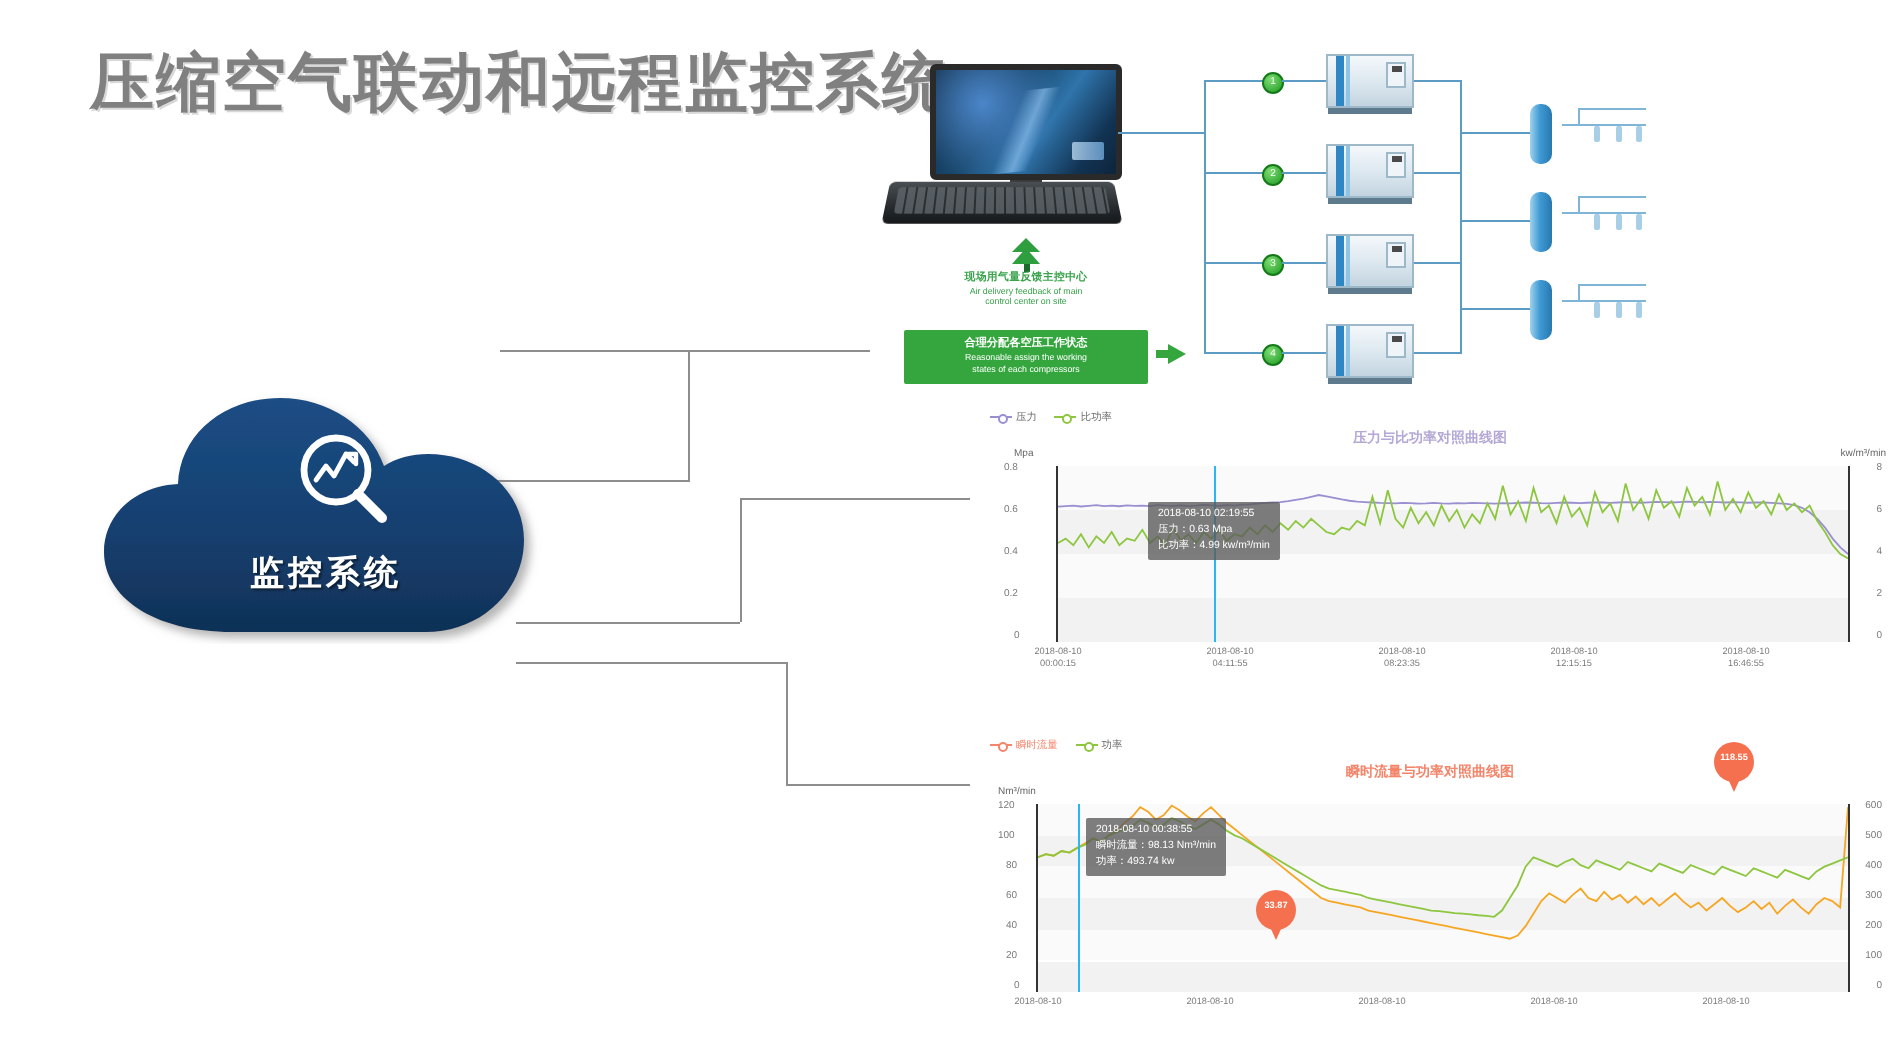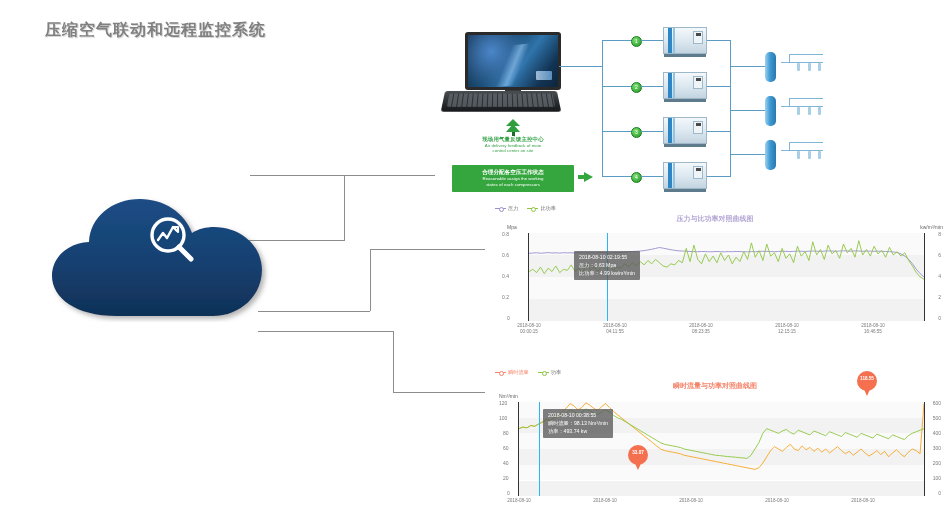--- a/index.html
+++ b/index.html
@@ -6,21 +6,21 @@
   body{
     width:945px;height:529px;background:#ffffff;overflow:hidden;
     font-family:"Liberation Sans","DejaVu Sans",sans-serif;
     position:relative;
   }
   .root{position:absolute;left:0;top:0;width:945px;height:529px;}
 
   
   .title{
     position:absolute;left:45px;top:20px;
-    font-size:16px;font-weight:bold;color:#808080;
+    font-size:32px;font-weight:bold;color:#808080;
     letter-spacing:1px;white-space:nowrap;
     text-shadow:1px 1px 0 #d8d8d8;
   }
 
   
   .cloud-wrap{position:absolute;left:38px;top:192px;width:250px;height:130px;}
   .cloud-label{
     position:absolute;left:0;top:83px;width:250px;text-align:center;
     color:#ffffff;font-size:17px;font-weight:bold;letter-spacing:2px;
     text-shadow:1px 1px 1px rgba(0,0,0,.45);
@@ -181,20 +181,21 @@
           C160,37 168,35 176,35 C203,35 224,54 224,78
           C224,103 203,124 175,124 Z"></path>
       </g>
     </svg>
     <svg class="cloud-icon-svg" style="position:absolute;left:108px;top:22px;" width="52" height="52" viewBox="0 0 52 52">
       <circle cx="22" cy="21" r="16" fill="none" stroke="#ffffff" stroke-width="3.4"></circle>
       <polyline points="12,26 17,19 21,24 27,13 31,17" fill="none" stroke="#ffffff" stroke-width="2.4" stroke-linecap="round" stroke-linejoin="round"></polyline>
       <polyline points="27,13 32,13 32,18" fill="none" stroke="#ffffff" stroke-width="2.2" stroke-linecap="round" stroke-linejoin="round"></polyline>
       <line x1="33" y1="33" x2="45" y2="45" stroke="#ffffff" stroke-width="5" stroke-linecap="round"></line>
     </svg>
+    <div class="cloud-label">监控系统</div>
   </div>
 
   <div class="panel-top">
 
     <div class="monitor">
       <div class="mon-screen">
         <div class="mon-glow"></div>
         <div class="mon-swoosh"></div>
         <div class="mon-logo"></div>
       </div>

